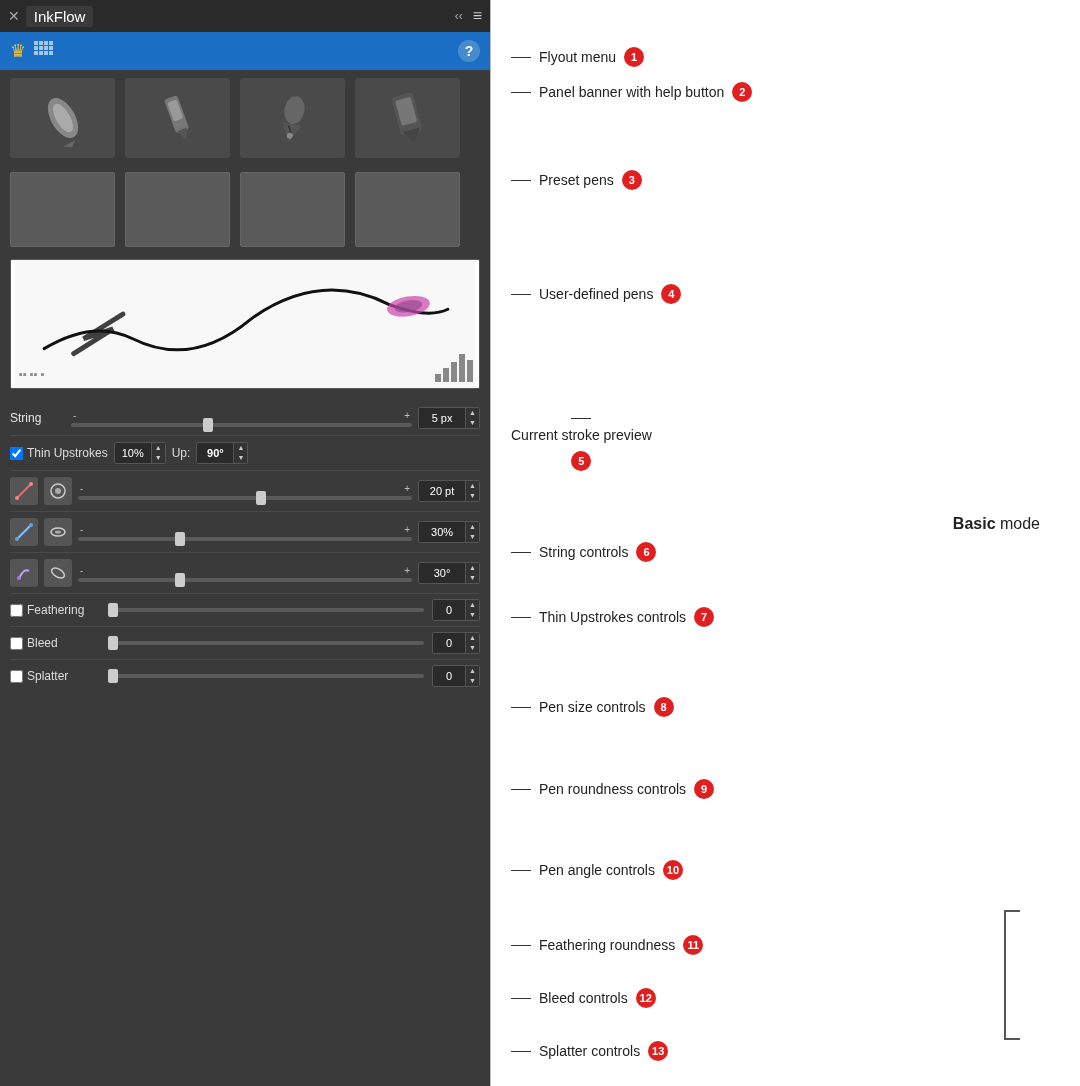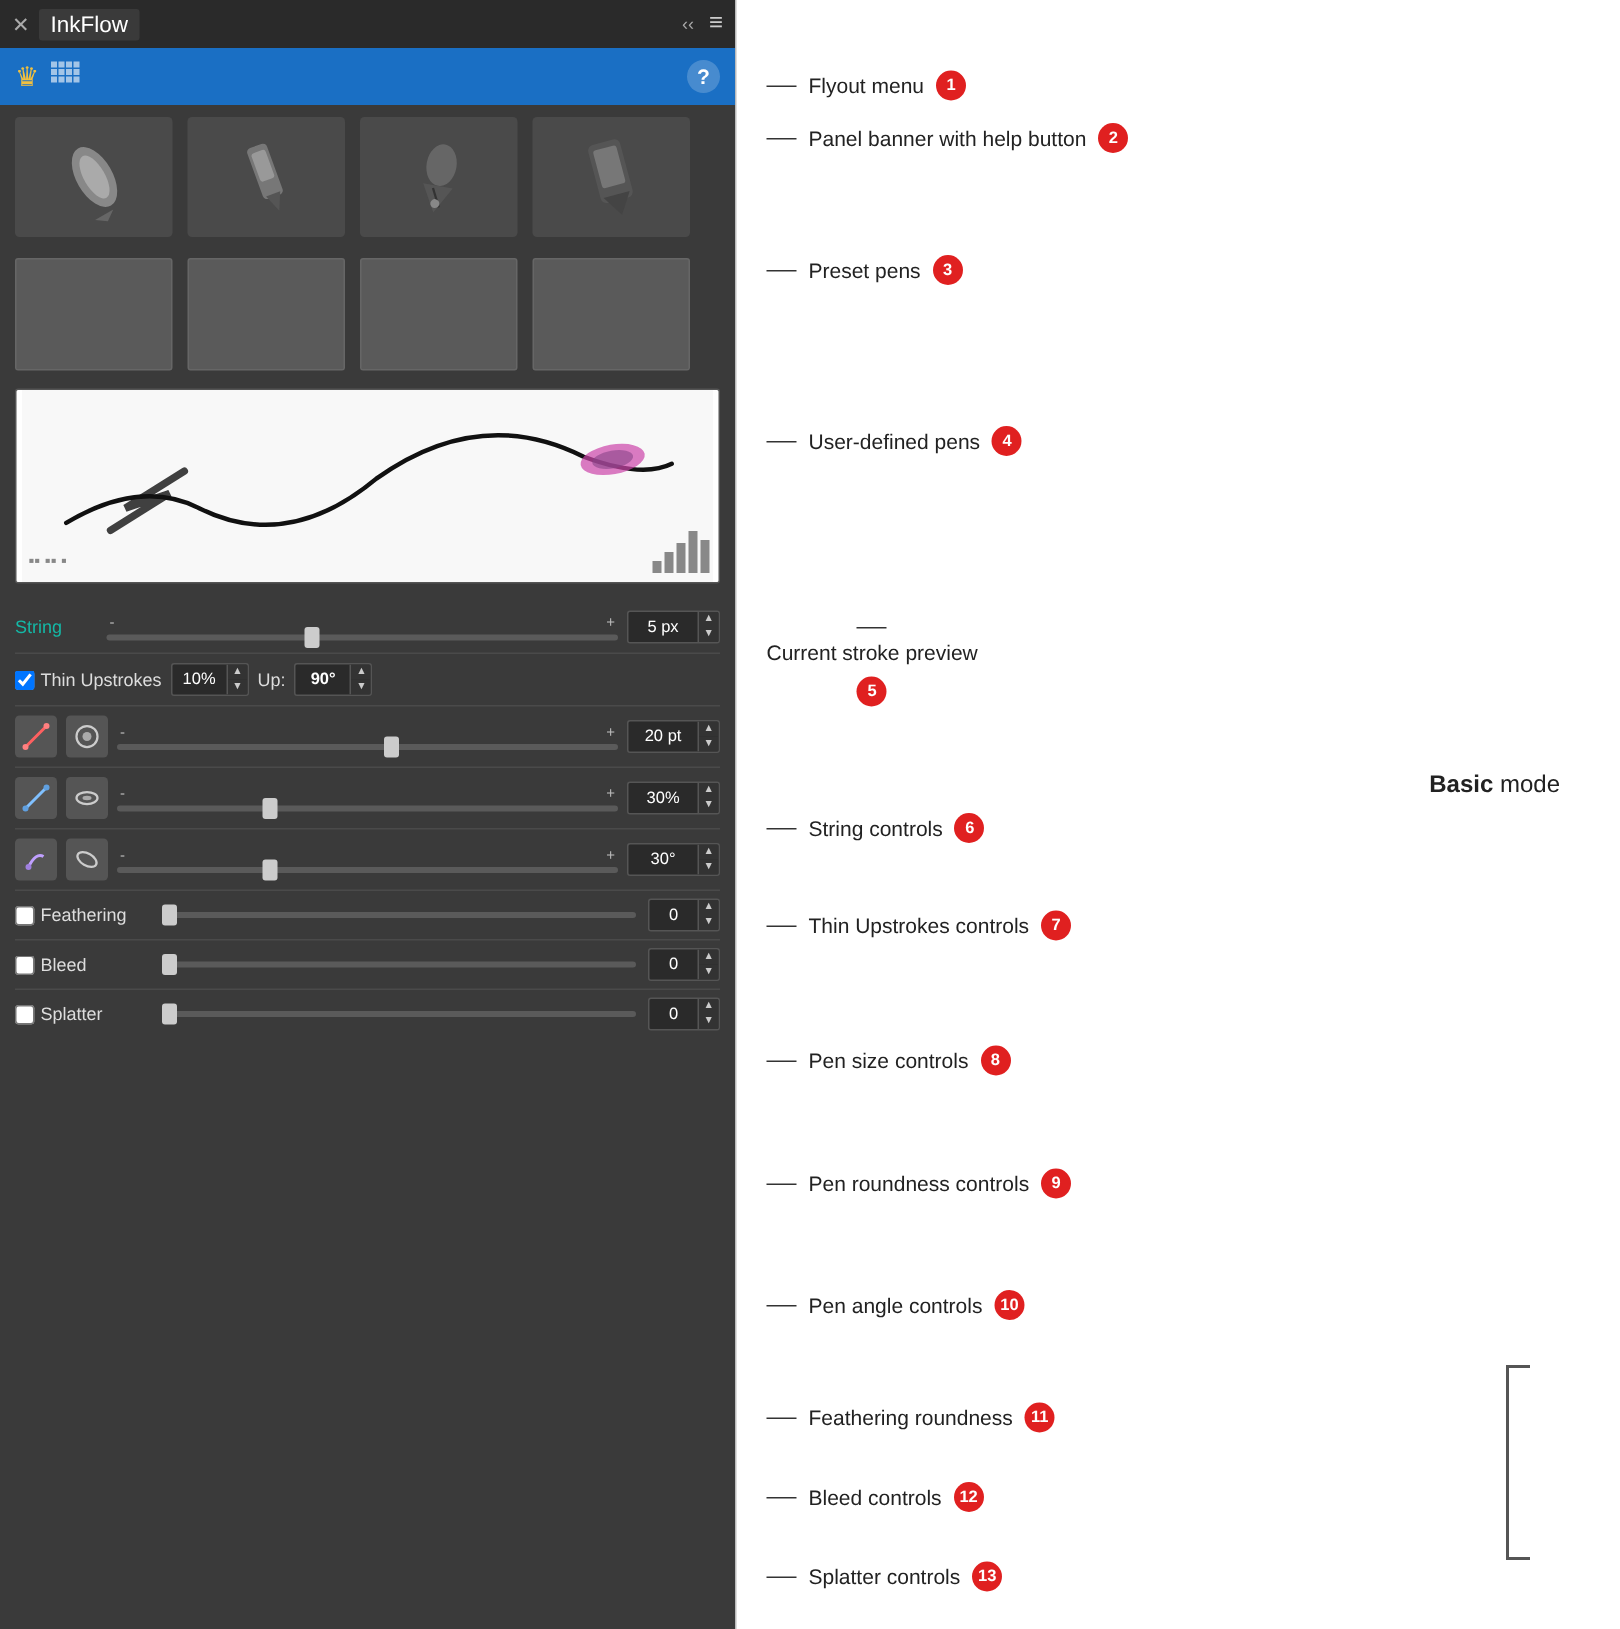--- a/index.html
+++ b/index.html
@@ -189,21 +189,21 @@
       align-items: center;
       padding: 6px 0;
       border-bottom: 1px solid #4a4a4a;
       gap: 6px;
     }
     .control-row:last-child {
       border-bottom: none;
     }
 
     .ctrl-label {
-      color: #14b8a6;
+      color: #e5e5e5;
       font-size: 12px;
       min-width: 55px;
     }
 
     .slider-wrap {
       flex: 1;
       display: flex;
       flex-direction: column;
       gap: 2px;
     }

